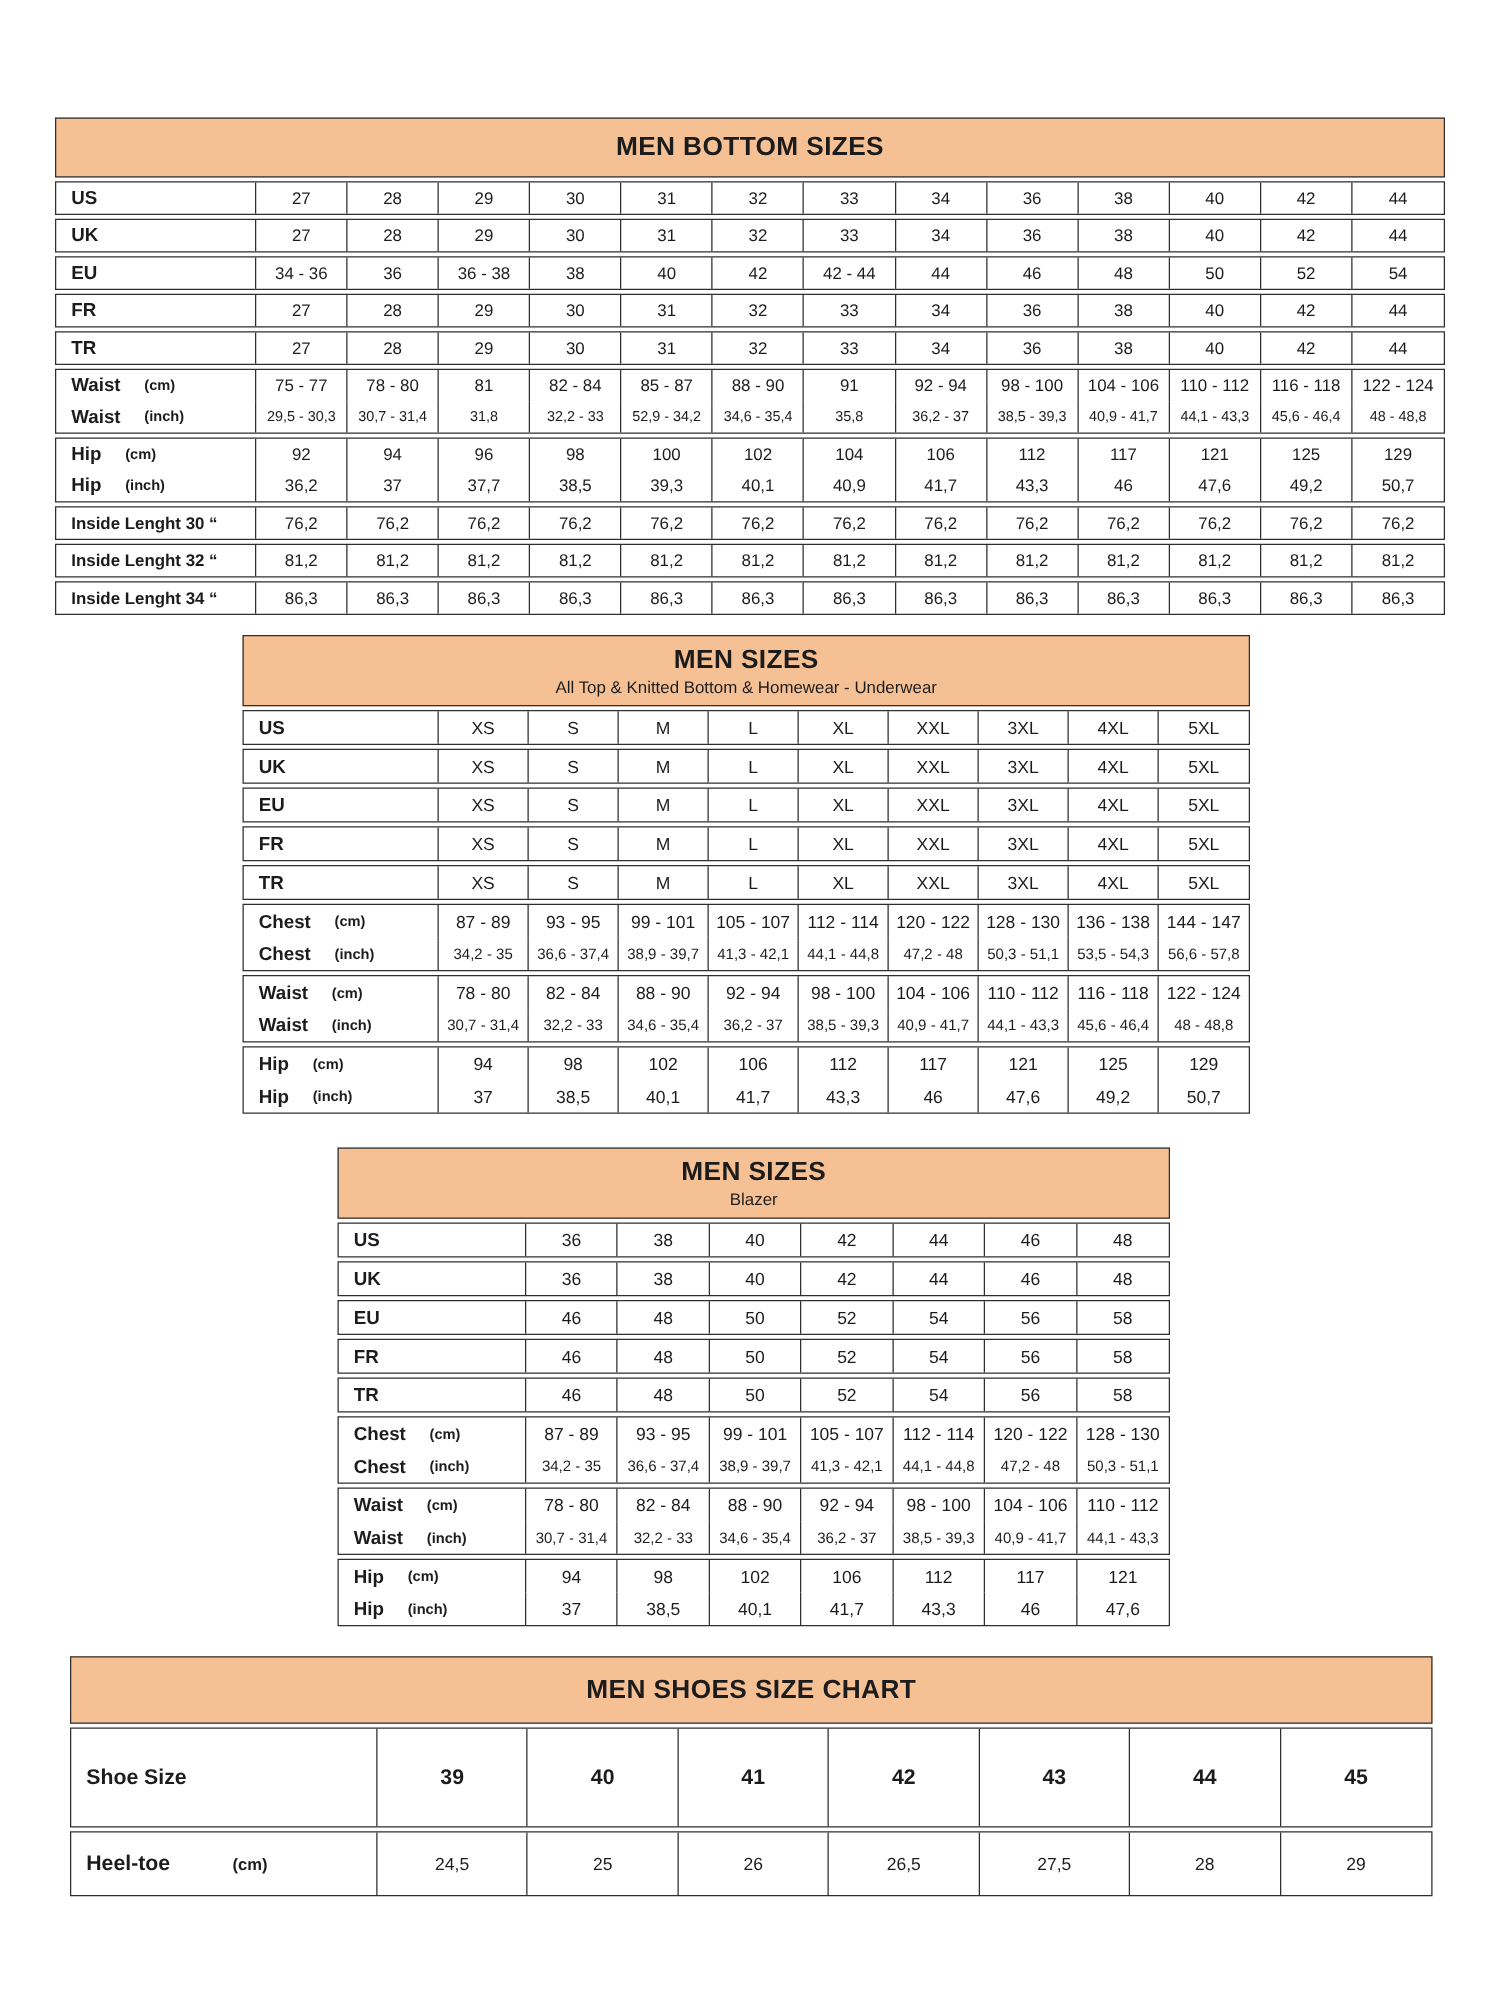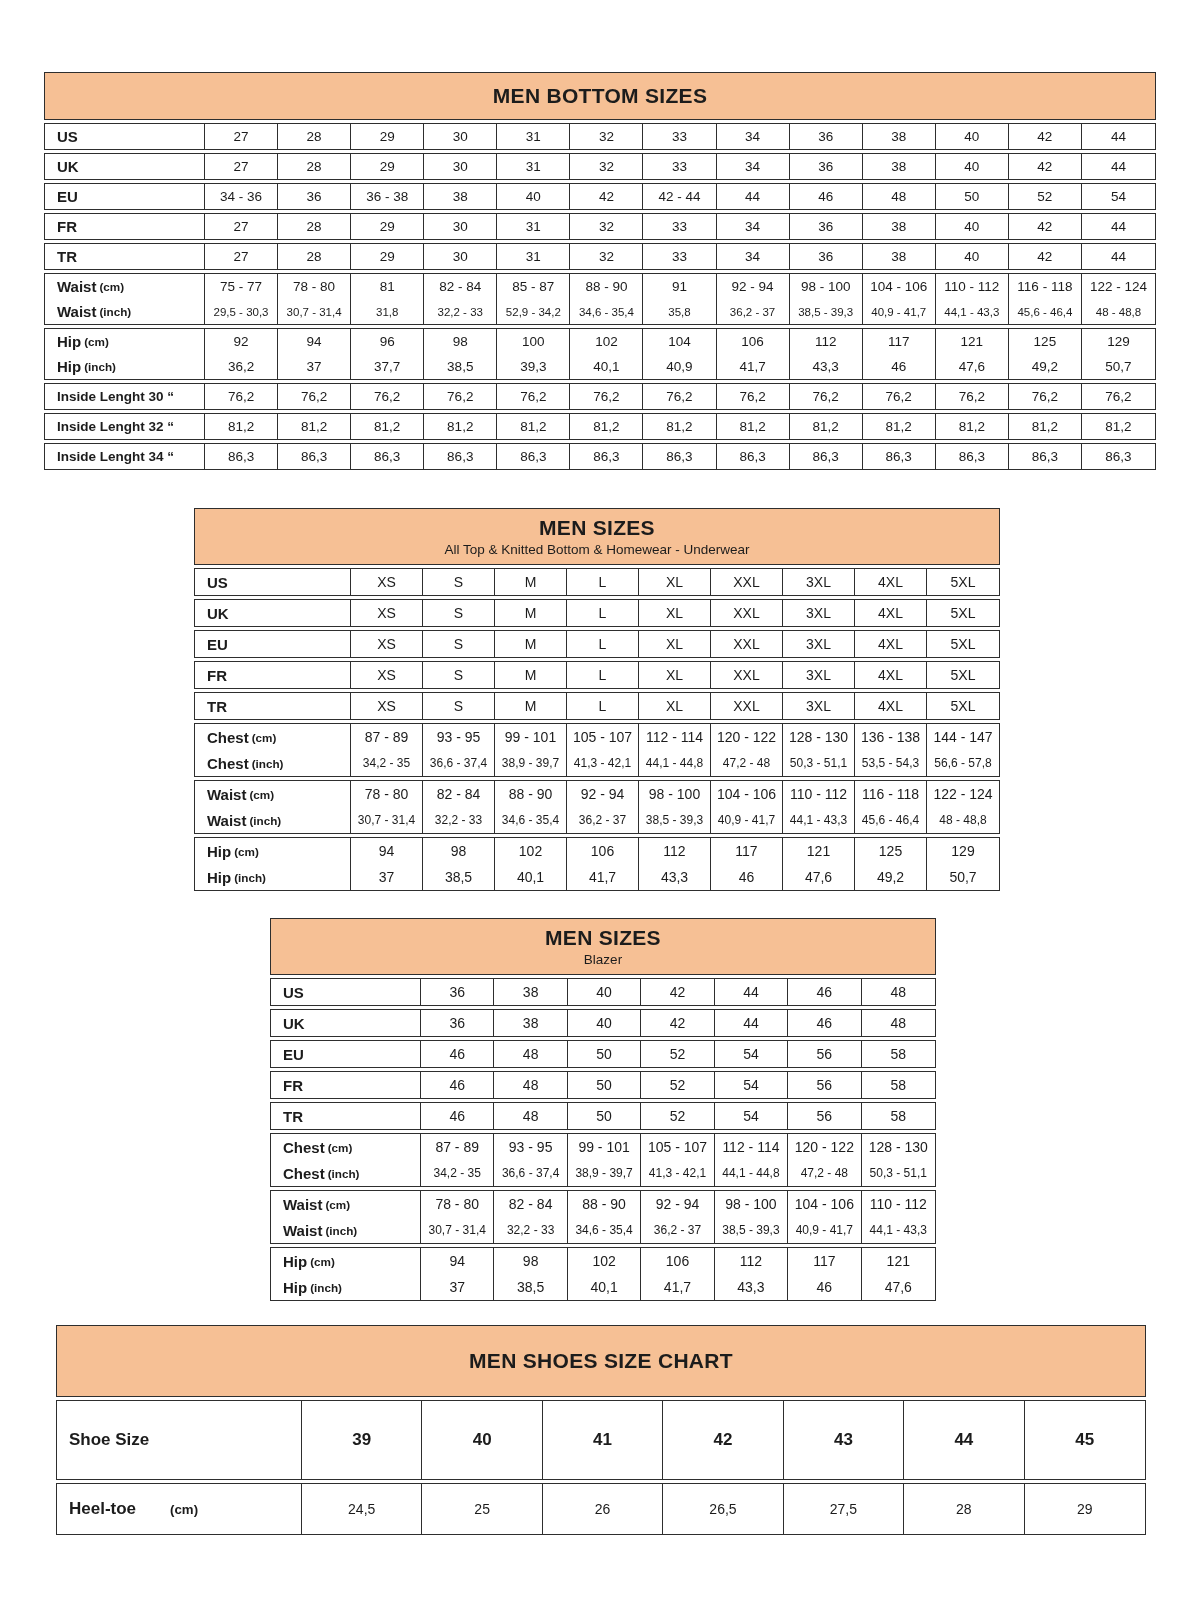--- a/index.html
+++ b/index.html
@@ -22,42 +22,42 @@
     margin-bottom:3px;background:#fff;
   }
   .group:last-child{margin-bottom:0;}
   .cell{
     display:flex;align-items:center;justify-content:center;
     height:var(--row-h);box-sizing:border-box;
     border-right:1.5px solid var(--bd);
     font-size:var(--val-fs,14px);white-space:nowrap;overflow:hidden;
   }
   .cell.label{justify-content:flex-start;padding-left:12px;font-weight:bold;font-size:var(--label-fs,15px);text-align:right;}
-  .unit{font-size:.78em;margin-left:3px;font-weight:bold;}
+  .unit{font-size:.78em;margin-left:19px;font-weight:bold;}
   .cell.small{font-size:var(--small-fs,12px);}
   .cell.small-label{font-size:13.5px;}
   .cell.boldcell{font-weight:bold;}
 
-  #t1{left:44px;top:72px;width:1112px;--row-h:25px;--val-fs:13.5px;--small-fs:11.5px;}
+  #t1{left:44px;top:94px;width:1112px;--row-h:25px;--val-fs:13.5px;--small-fs:11.5px;}
   #t1 .thead{height:48px;}
   #t1 .group{grid-template-columns:160px repeat(13,1fr);}
   #t1 .group > .cell:nth-child(14n){border-right:none;}
 
   #t2{left:194px;top:508px;width:806px;--row-h:26px;--val-fs:14px;--small-fs:12px;}
   #t2 .thead{height:57px;}
   #t2 .group{grid-template-columns:156px repeat(9,1fr);}
   #t2 .group > .cell:nth-child(10n){border-right:none;}
 
   #t3{left:270px;top:918px;width:666px;--row-h:26px;--val-fs:14px;--small-fs:12px;}
   #t3 .thead{height:57px;}
   #t3 .group{grid-template-columns:150px repeat(7,1fr);}
   #t3 .group > .cell:nth-child(8n){border-right:none;}
 
   #t4{left:56px;top:1325px;width:1090px;--val-fs:17px;--label-fs:17px;}
-  #t4 .thead{height:72px;}
+  #t4 .thead{height:54px;}
   #t4 .group{grid-template-columns:245px repeat(7,1fr);}
   #t4 .group > .cell:nth-child(8n){border-right:none;}
   #t4 .group:nth-child(1) .cell{height:78px;}
   #t4 .group:nth-child(2) .cell{height:50px;gap:31px;}
   #t4 .group:nth-child(2) .cell:not(.label){font-size:14px;text-align:right;}
 </style>
 </head>
 <body>
 
 <div class="size-table" id="t1">

